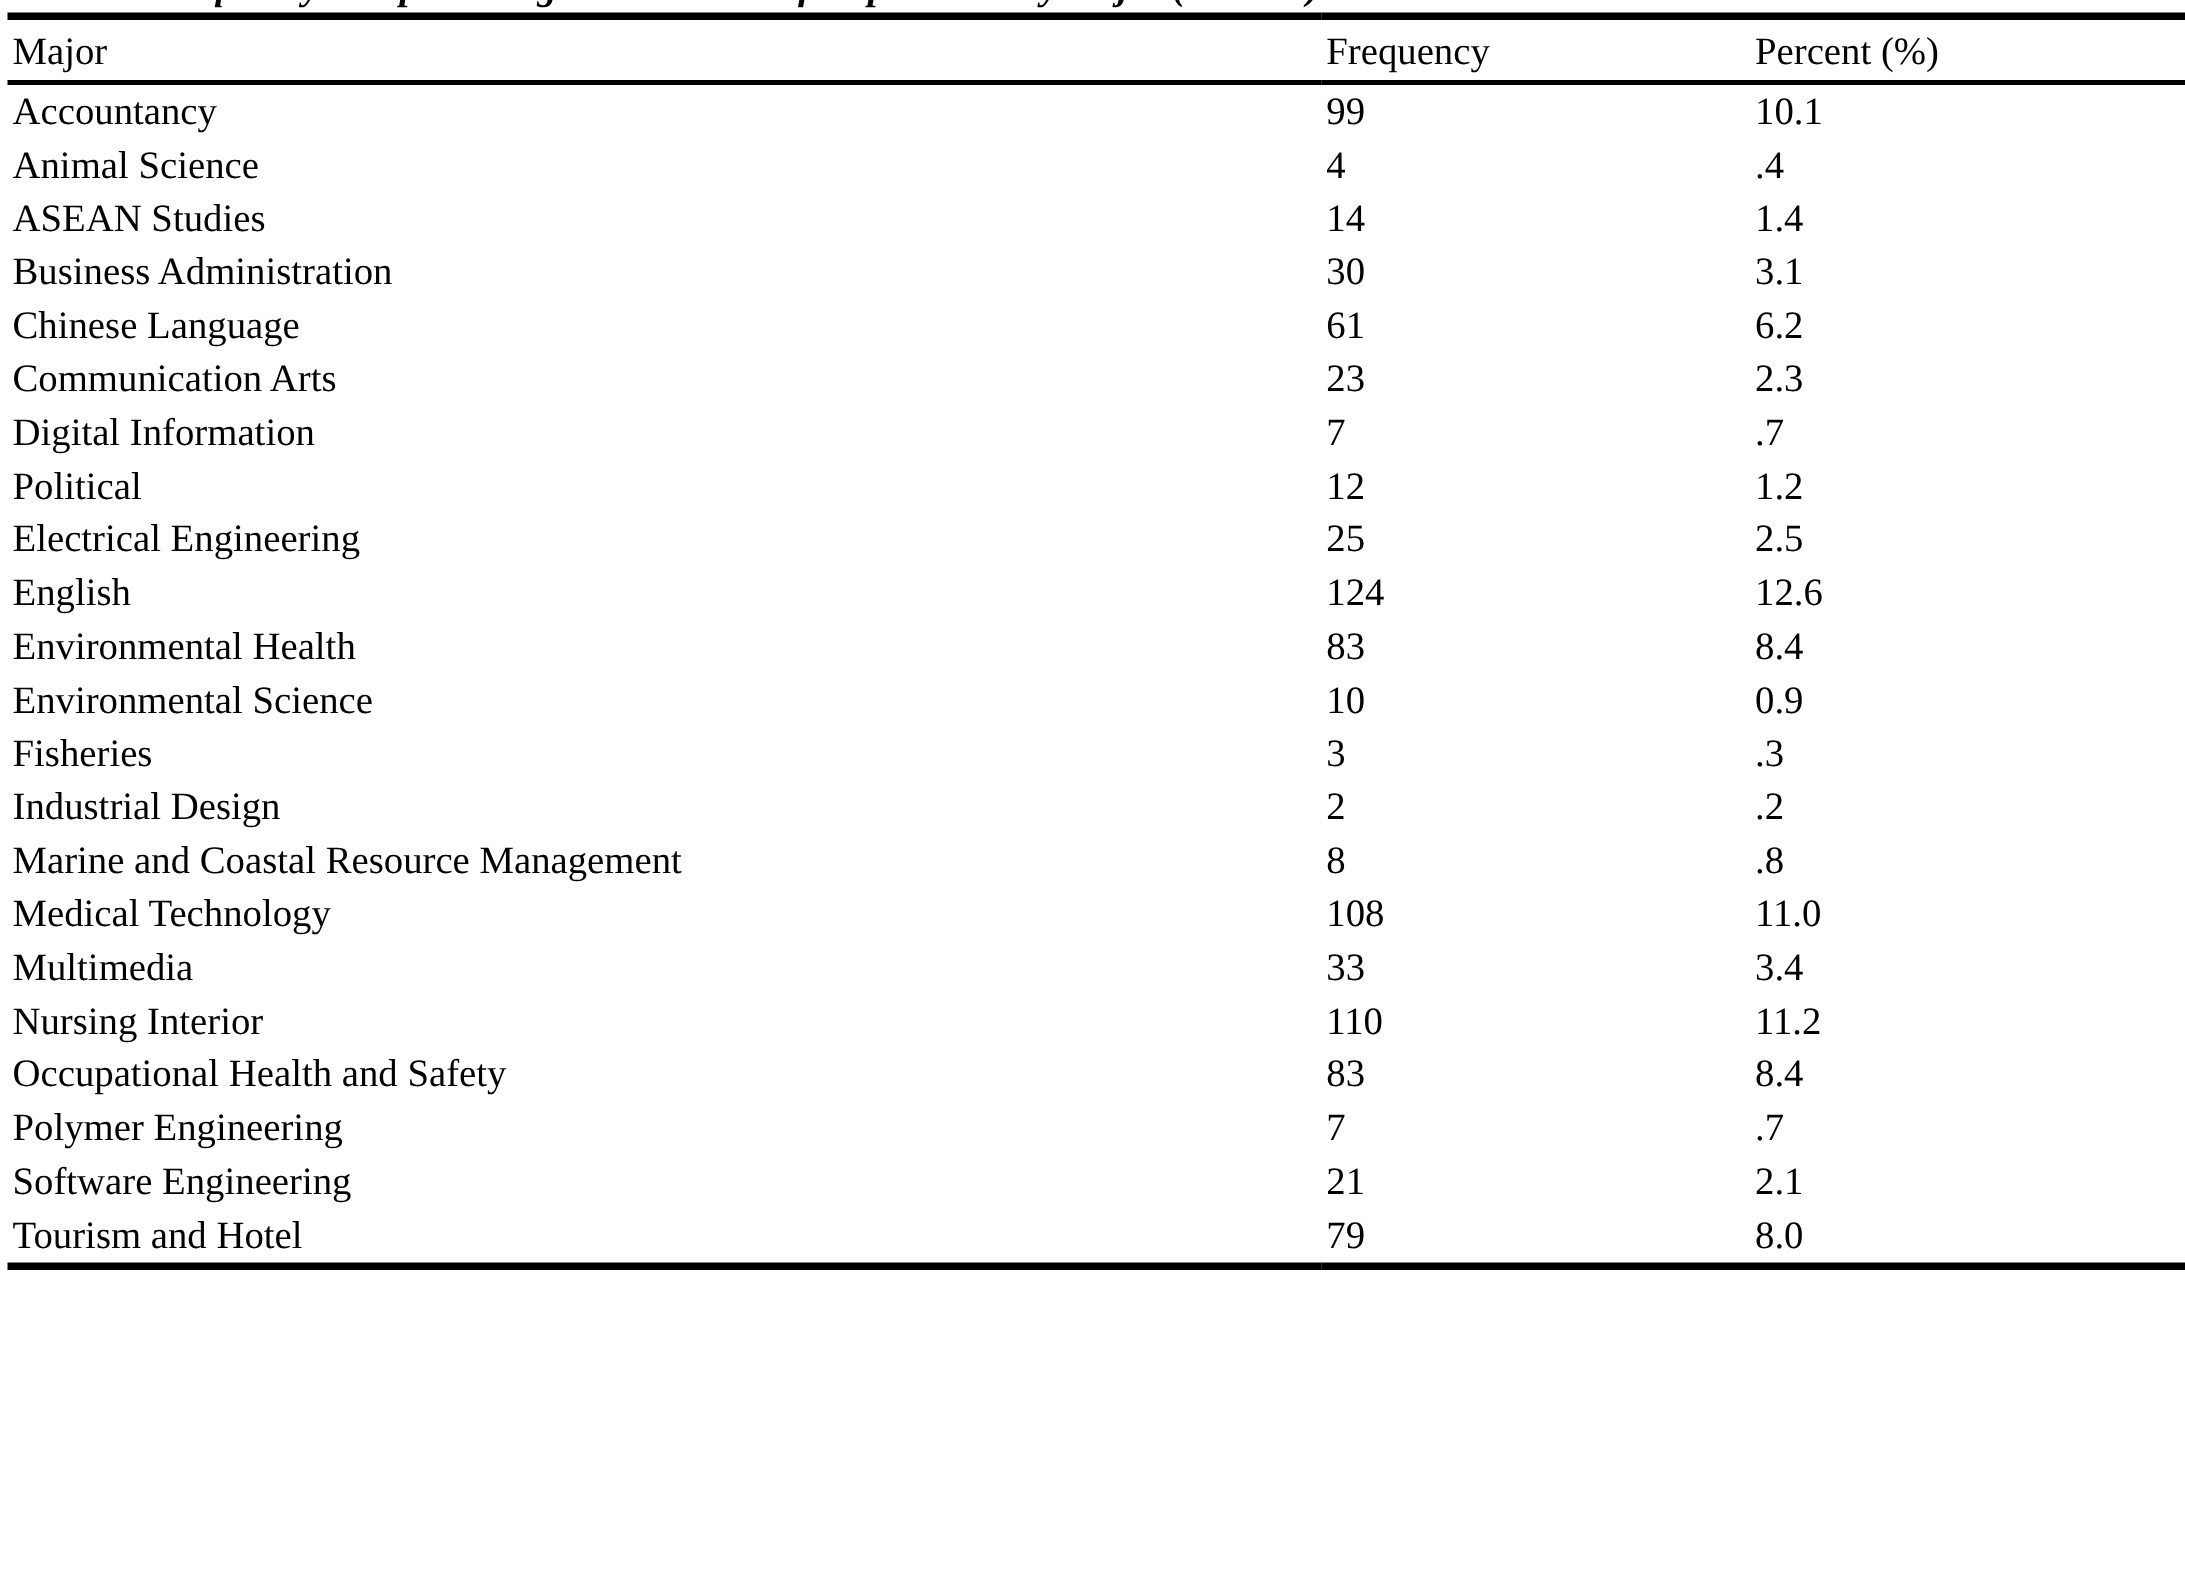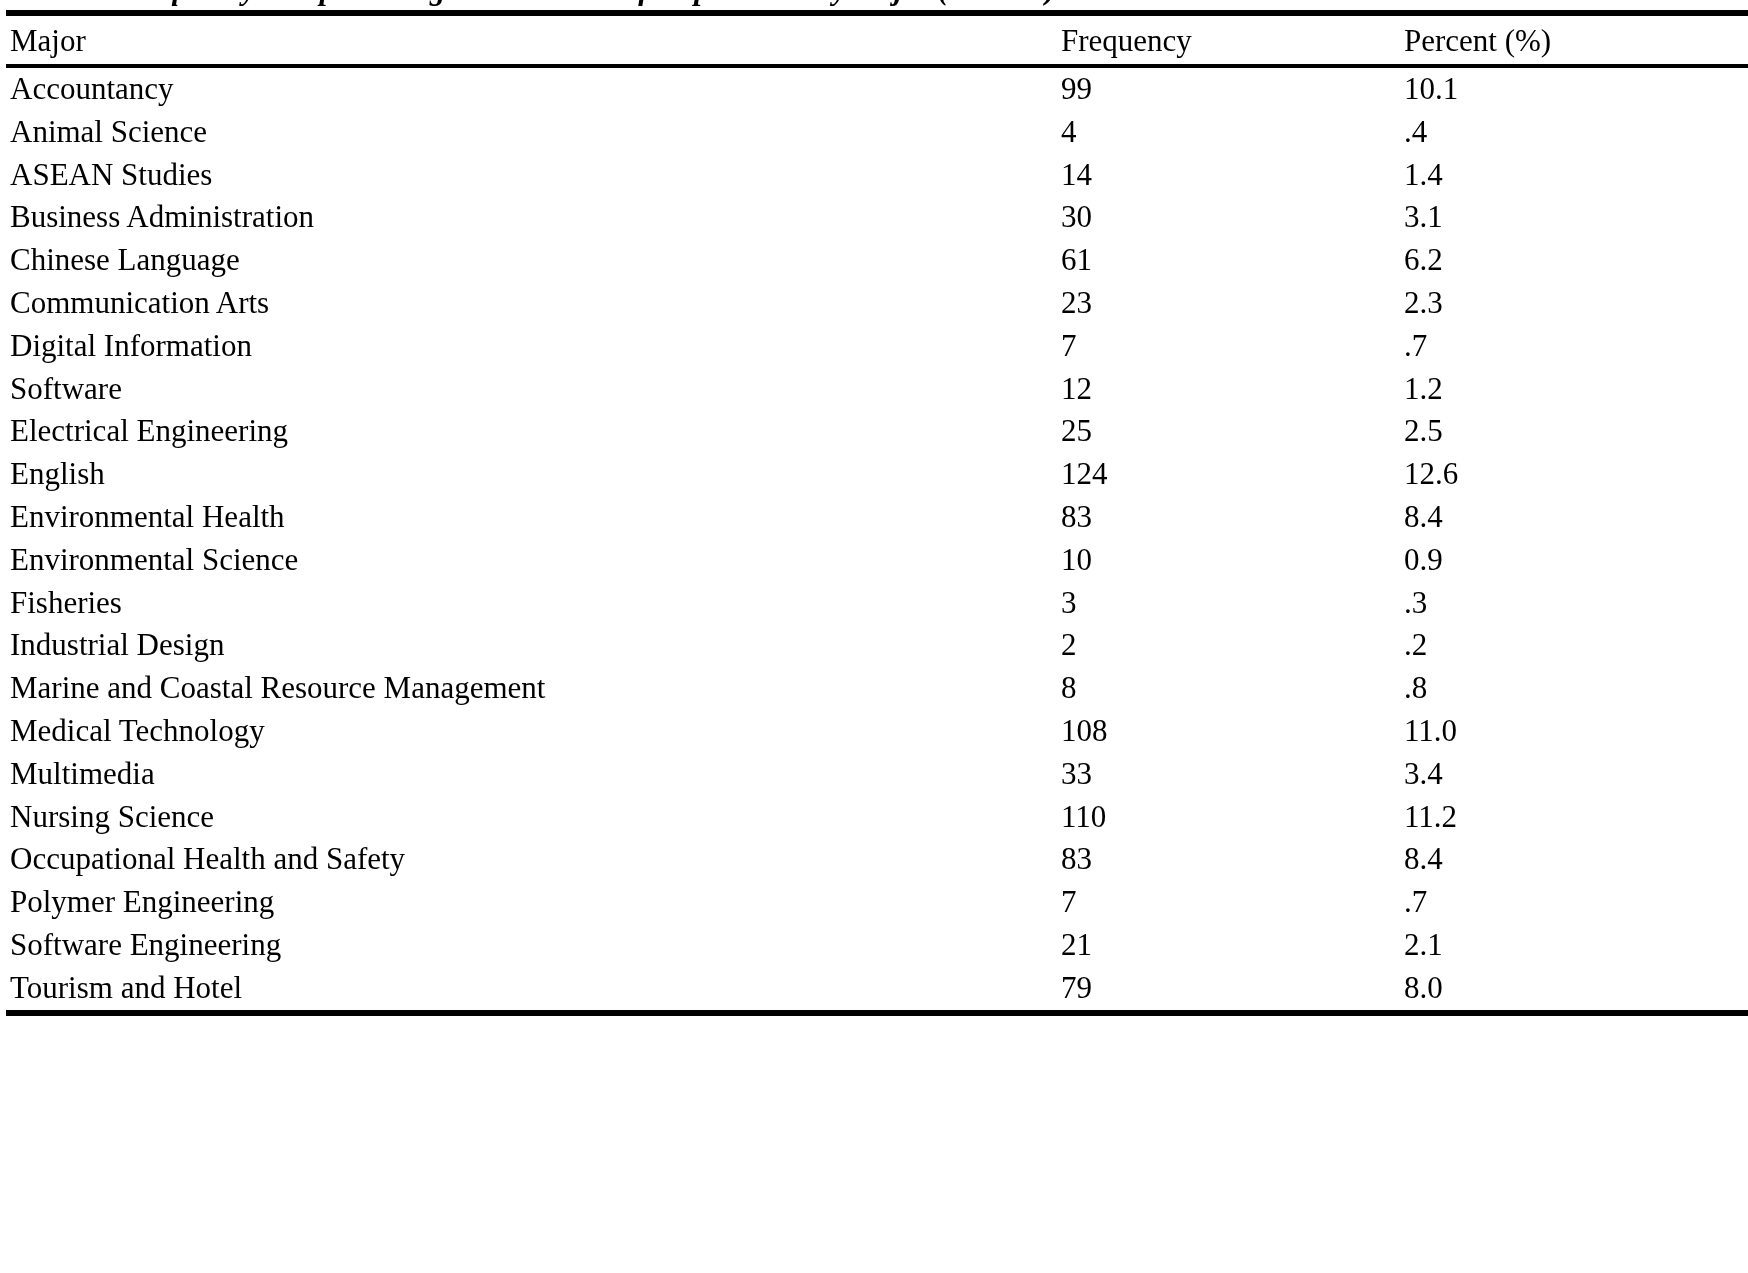--- a/index.html
+++ b/index.html
@@ -123,21 +123,21 @@
             <td>Communication Arts</td>
             <td>23</td>
             <td>2.3</td>
           </tr>
           <tr>
             <td>Digital Information</td>
             <td>7</td>
             <td>.7</td>
           </tr>
           <tr>
-            <td>Software</td>
+            <td>Political</td>
             <td>12</td>
             <td>1.2</td>
           </tr>
           <tr>
             <td>Electrical Engineering</td>
             <td>25</td>
             <td>2.5</td>
           </tr>
           <tr>
             <td>English</td>
@@ -173,21 +173,21 @@
             <td>Medical Technology</td>
             <td>108</td>
             <td>11.0</td>
           </tr>
           <tr>
             <td>Multimedia</td>
             <td>33</td>
             <td>3.4</td>
           </tr>
           <tr>
-            <td>Nursing Science</td>
+            <td>Nursing Interior</td>
             <td>110</td>
             <td>11.2</td>
           </tr>
           <tr>
             <td>Occupational Health and Safety</td>
             <td>83</td>
             <td>8.4</td>
           </tr>
           <tr>
             <td>Polymer Engineering</td>

